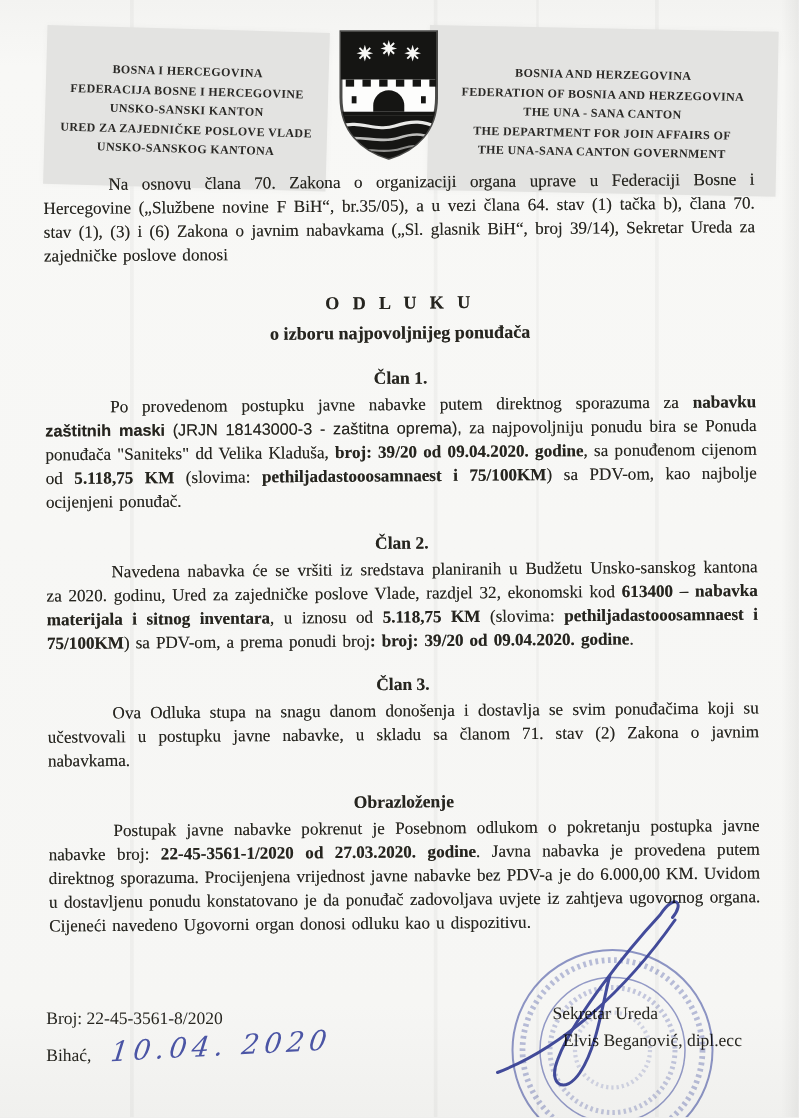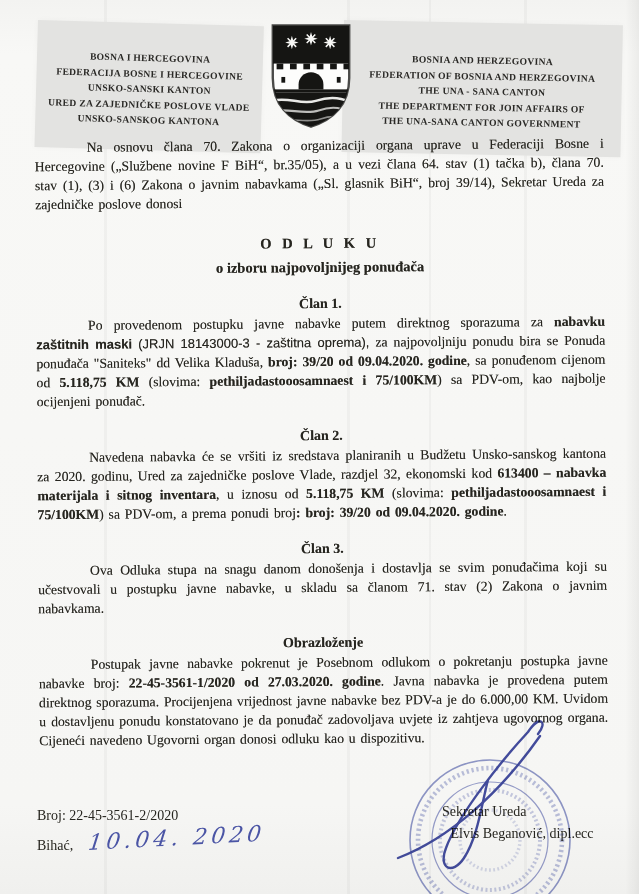--- a/index.html
+++ b/index.html
@@ -151,21 +151,21 @@
       <p class="para indent"><span>Ova Odluka stupa na snagu danom donošenja i dostavlja se svim ponuđačima koji su učestvovali u postupku javne nabavke, u skladu sa članom 71. stav (2) Zakona o javnim nabavkama.</span></p>
     </div>
 
     <div>
       <div class="art-head">Obrazloženje</div>
       <p class="para indent"><span>Postupak javne nabavke pokrenut je Posebnom odlukom o pokretanju postupka javne nabavke broj: </span><span class="b">22-45-3561-1/2020 od 27.03.2020. godine</span><span>. Javna nabavka je provedena putem direktnog sporazuma. Procijenjena vrijednost javne nabavke bez PDV-a je do 6.000,00 KM. Uvidom u dostavljenu ponudu konstatovano je da ponuđač zadovoljava uvjete iz zahtjeva ugovornog organa. Cijeneći navedeno Ugovorni organ donosi odluku kao u dispozitivu.</span></p>
     </div>
   </div>
 
   <div class="footer">
-    <div class="ref-number">Broj: 22-45-3561-2/2020</div>
+    <div class="ref-number">Broj: 22-45-3561-8/2020</div>
     <div class="place-line">
       <span>Bihać,</span><span class="handwritten">10.04. 2020</span>
     </div>
     <div class="sig-title">Sekretar Ureda</div>
     <div class="sig-name">Elvis Beganović, dipl.ecc</div>
   </div>
 
   <div class="stamp-wrap">
     <svg width="259" height="204" viewBox="0 0 259 204">
       <g stroke="#7e87c3" fill="none">

